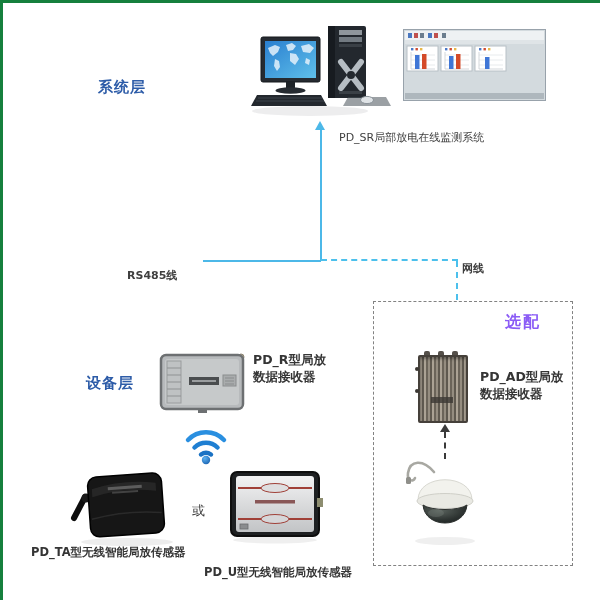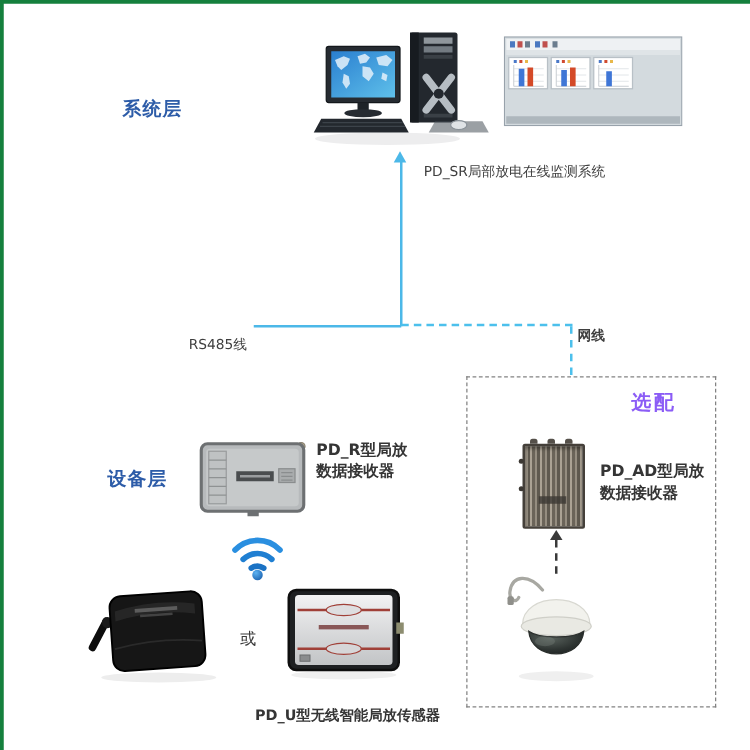--- a/index.html
+++ b/index.html
@@ -133,21 +133,21 @@
   </svg>
 
   <div class="abs caption" style="left:336px;top:127px;">PD_SR局部放电在线监测系统</div>
 
   <div class="abs arrow-up-cyan" style="left:312px;top:118px;"></div>
   <div class="abs cyan-solid-v" style="left:317px;top:126px;height:132px;"></div>
   <div class="abs cyan-solid-h" style="left:200px;top:257px;width:118px;"></div>
   <div class="abs cyan-dash-h" style="left:318px;top:256px;width:137px;"></div>
   <div class="abs cyan-dash-v" style="left:453px;top:258px;height:39px;"></div>
 
-  <div class="abs caption" style="left:148px;top:265px;">RS485线</div>
+  <div class="abs caption" style="left:124px;top:265px;font-weight:bold;">RS485线</div>
   <div class="abs caption" style="left:459px;top:258px;font-weight:bold;">网线</div>
 
   <div class="abs optional-box" style="left:370px;top:298px;width:198px;height:263px;"></div>
   <div class="abs optional-label" style="left:502px;top:309px;">选配</div>
 
   <svg class="abs" style="left:152px;top:348px;" width="95" height="64" viewBox="0 0 95 64">
     <circle cx="86" cy="6" r="3" fill="#b0a890" stroke="#8a8270"></circle>
     <rect x="6" y="4" width="82" height="54" rx="5" fill="#b7babc" stroke="#6d7072" stroke-width="2.5"></rect>
     <rect x="10" y="8" width="74" height="46" rx="3" fill="#c6c9ca"></rect>
     <g>
@@ -183,20 +183,21 @@
     <path d="M20,32 L9,53" stroke="#0d0d0d" stroke-width="6" stroke-linecap="round"></path>
     <circle cx="21" cy="33" r="4.5" fill="#1a1a1a"></circle>
     <g transform="rotate(-4 60 40)">
       <rect x="24" y="10" width="74" height="60" rx="9" fill="#161616" stroke="#000" stroke-width="1.5"></rect>
       <path d="M28,22 q32,-8 64,-2 l0,8 q-32,-6 -64,2 z" fill="#2e2e2e" opacity="0.7"></path>
       <rect x="44" y="21" width="34" height="3" fill="#6a6a6a" opacity="0.8"></rect>
       <rect x="48" y="26" width="26" height="2" fill="#555" opacity="0.7"></rect>
       <path d="M26,52 q34,-7 70,-2" stroke="#2a2a2a" stroke-width="1.5" fill="none"></path>
     </g>
   </svg>
+  <div class="abs bot-label" style="left:28px;top:542px;">PD_TA型无线智能局放传感器</div>
 
   <div class="abs" style="left:189px;top:499px;font-size:13px;color:#3a3a3a;">或</div>
 
   <svg class="abs" style="left:222px;top:465px;" width="100" height="76" viewBox="0 0 100 76">
     <defs>
       <linearGradient id="face" x1="0" y1="0" x2="0" y2="1">
         <stop offset="0" stop-color="#f2f2f3"></stop>
           <stop offset="1" stop-color="#c2c4c6"></stop>
       </linearGradient>
     </defs>

